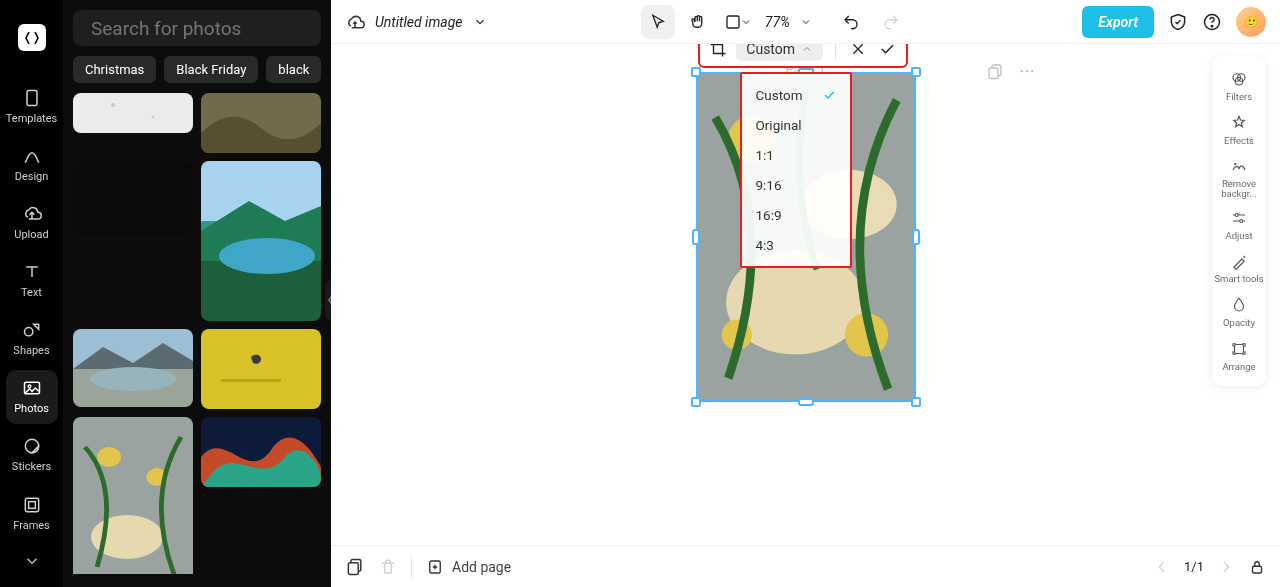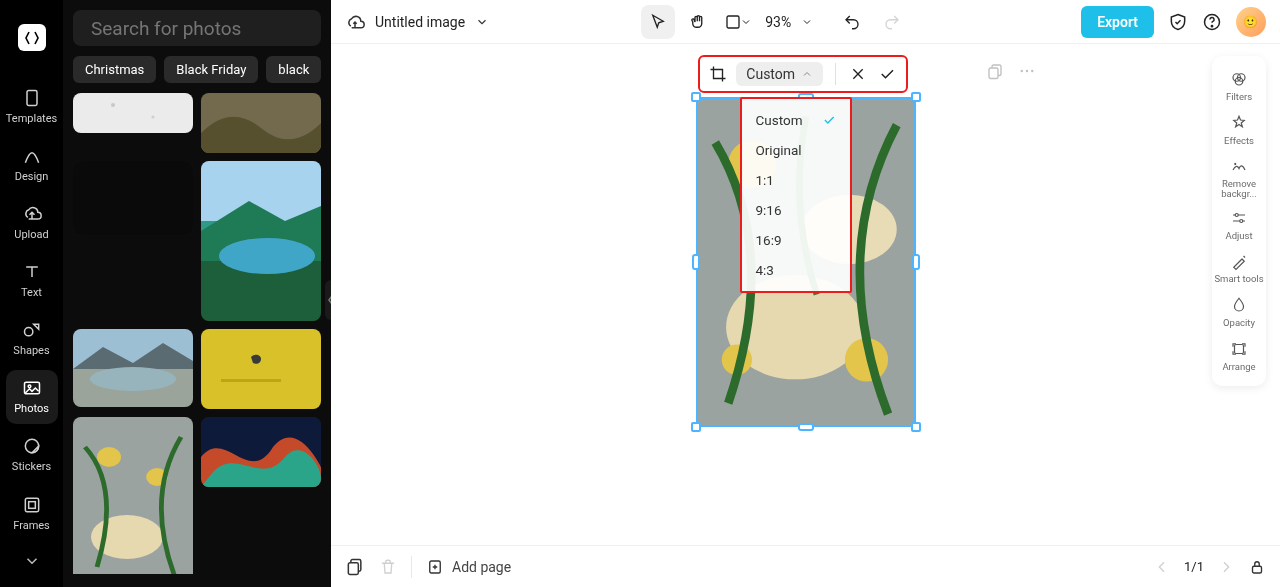--- a/index.html
+++ b/index.html
@@ -18,34 +18,34 @@
   .panel { width: 268px; background: #0c0c0c; padding: 10px 10px 0 10px; position: relative; }
   .search { display: flex; align-items: center; height: 36px; background: #1f1f1f; border-radius: 8px; padding: 0 10px; margin-bottom: 10px; }
   .search input { flex: 1; background: transparent; border: none; outline: none; color: #cfcfcf; font-size: 19px; }
   .chips { display: flex; gap: 8px; margin-bottom: 10px; overflow: hidden; }
   .chip { background: #2a2a2a; color: #fff; font-size: 13px; padding: 6px 12px; border-radius: 6px; white-space: nowrap; cursor: pointer; }
   .grid { display: grid; grid-template-columns: 1fr 1fr; gap: 8px; overflow: hidden; height: calc(100% - 96px); }
   .thumb { background: #222; border-radius: 8px; overflow: hidden; display: block; }
   .panel-handle { position: absolute; right: -6px; top: 280px; width: 12px; height: 40px; background: #1a1a1a; border-radius: 6px; display:flex; align-items:center; justify-content:center; color:#777; cursor:pointer; }
   
   .main { flex: 1; display: flex; flex-direction: column; position: relative; }
-  .header { height: 44px; display: flex; align-items: center; padding: 0 14px; gap: 6px; border-bottom: 1px solid #f0f0f0; }
+  .header { height: 44px; display: flex; align-items: center; padding: 0 14px; gap: 6px; border-bottom: 1px solid #f0f0f0; font-style: italic; }
   .hdr-left { display: flex; align-items: center; gap: 10px; color: #444; }
   .title { font-size: 14px; color: #222; }
   .hdr-center { margin-left: auto; margin-right: auto; display: flex; align-items: center; gap: 6px; }
   .tool-btn { width: 34px; height: 34px; border-radius: 8px; display: flex; align-items: center; justify-content: center; color: #222; cursor: pointer; }
   .tool-btn.active { background: #f0f0f0; }
   .zoom { font-size: 14px; color: #222; padding: 0 4px; }
   .hdr-right { display: flex; align-items: center; gap: 14px; padding-left: 20px; }
   .export-btn { background: #1ec0ea; color: #fff; font-weight: 600; font-size: 14px; height: 32px; padding: 0 16px; border-radius: 6px; display: flex; align-items: center; cursor: pointer; }
   .avatar { width: 30px; height: 30px; border-radius: 50%; background: linear-gradient(135deg,#ffd28a,#ff9d5c); display:flex; align-items:center; justify-content:center; color:#fff; font-size:12px; font-weight:600; }
   
   .stage { flex: 1; position: relative; background: #fff; overflow: hidden; }
   .page-label { position: absolute; top: 18px; left: 50%; transform: translateX(-50%); font-size: 13px; color: #bdbdbd; }
-  .canvas { position: absolute; top: 53px; left: 50%; transform: translateX(-50%); width: 220px; height: 330px; background: #f2f2f2; }
+  .canvas { position: absolute; top: 28px; left: 50%; transform: translateX(-50%); width: 220px; height: 330px; background: #f2f2f2; }
   .sel-img { position: absolute; top: 0; left: 0; width: 220px; height: 330px; border: 2px solid #4db4ff; }
   .handle { position: absolute; width: 10px; height: 10px; background: #fff; border: 2px solid #4db4ff; border-radius: 2px; }
   .mhand { position: absolute; width: 16px; height: 8px; background:#fff; border: 2px solid #4db4ff; border-radius: 3px; }
   .mhand.v { width: 8px; height: 16px; }
   .crop-bar { position: absolute; top: -44px; left: 0px; width: 210px; height: 38px; border: 2px solid #ec1c1c; background: #fff; border-radius: 6px; display: flex; align-items: center; padding: 0 8px; gap: 8px; }
   .crop-pill { background: #eeeeee; border-radius: 6px; padding: 4px 10px; display: flex; align-items: center; gap: 6px; font-size: 14px; color: #333; cursor: pointer; }
   .crop-bar .sep { width: 1px; height: 22px; background: #e0e0e0; margin: 0 4px; }
   .crop-bar .ic { width: 24px; height: 24px; display: flex; align-items: center; justify-content: center; cursor: pointer; }
   .ratio-menu { position: absolute; top: -2px; left: 42px; width: 112px; background: rgba(255,255,255,0.92); border: 2px solid #ec1c1c; border-radius: 2px; padding: 6px 0; z-index: 5; }
   .ratio-item { display: flex; align-items: center; justify-content: space-between; padding: 7px 14px; font-size: 13.5px; color: #333; cursor: pointer; }
@@ -240,21 +240,21 @@
             </svg>
         </div>
         <div class="tool-btn">
           <svg width="18" height="18" viewBox="0 0 24 24" fill="none" stroke="#222" stroke-width="1.8">
               <rect x="4" y="4" width="16" height="16" rx="2"></rect>
             </svg>
           <svg width="12" height="12" viewBox="0 0 24 24" fill="none" stroke="#222" stroke-width="2" style="margin-left:-2px">
               <path d="M6 9l6 6 6-6"></path>
             </svg>
         </div>
-        <span class="zoom">93%</span>
+        <span class="zoom">77%</span>
         <svg width="12" height="12" viewBox="0 0 24 24" fill="none" stroke="#222" stroke-width="2">
             <path d="M6 9l6 6 6-6"></path>
           </svg>
         <div style="width:10px"></div>
         <div class="tool-btn">
           <svg width="18" height="18" viewBox="0 0 24 24" fill="none" stroke="#222" stroke-width="1.8">
               <path d="M9 14 4 9l5-5"></path>
               <path d="M4 9h10a6 6 0 0 1 0 12h-2"></path>
             </svg>
         </div>

